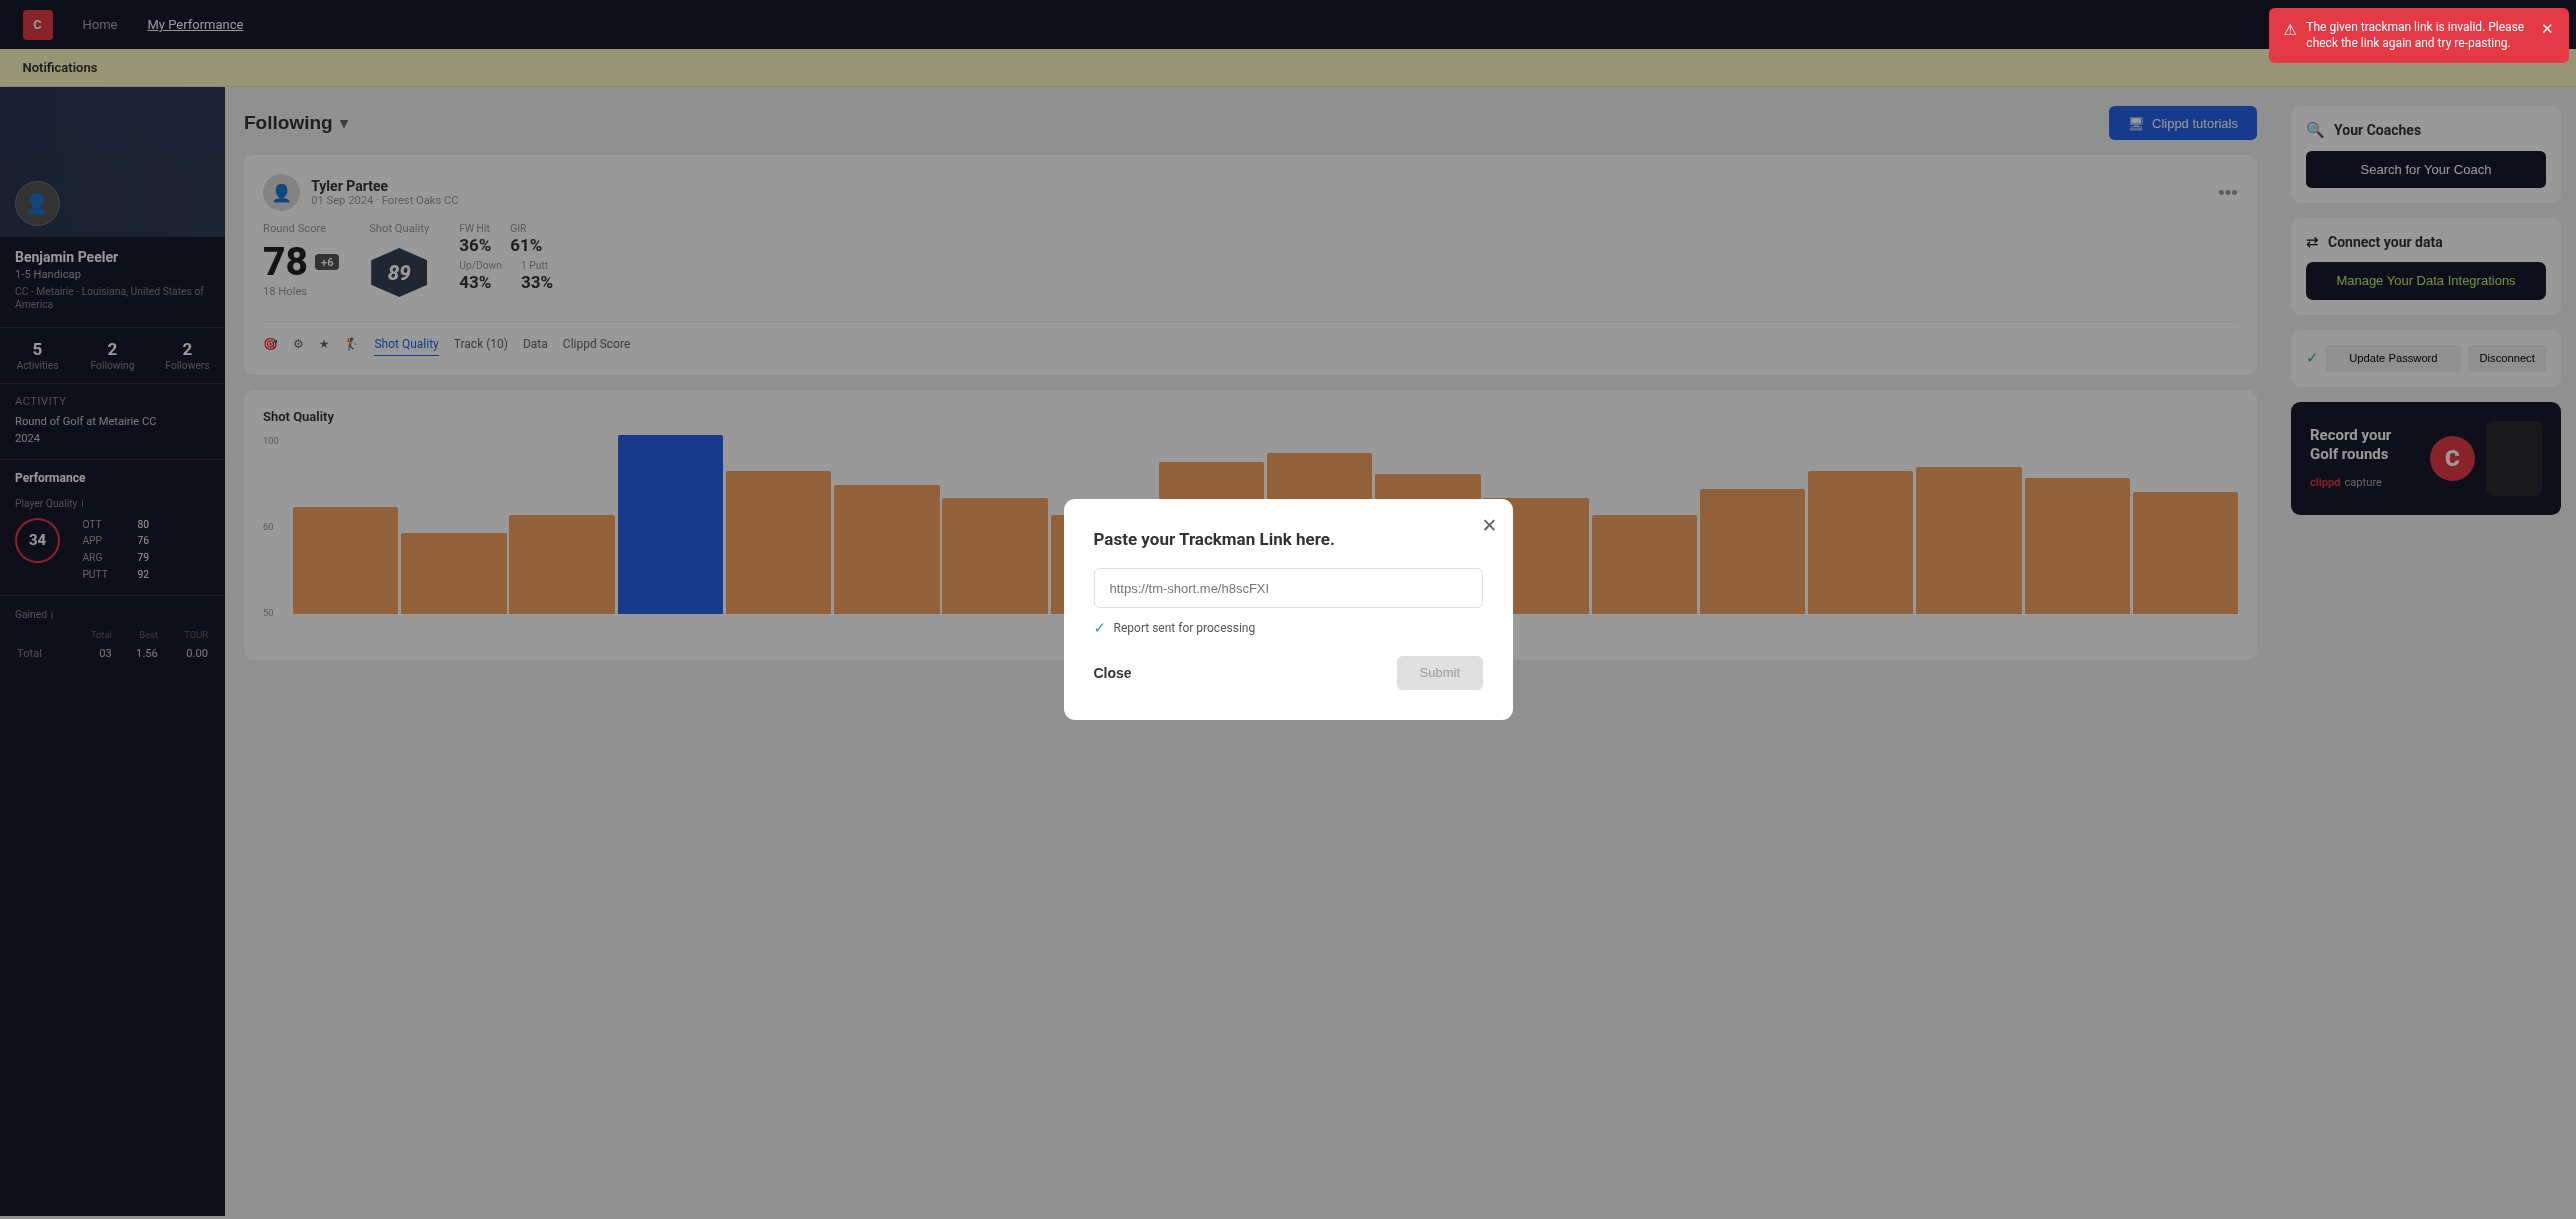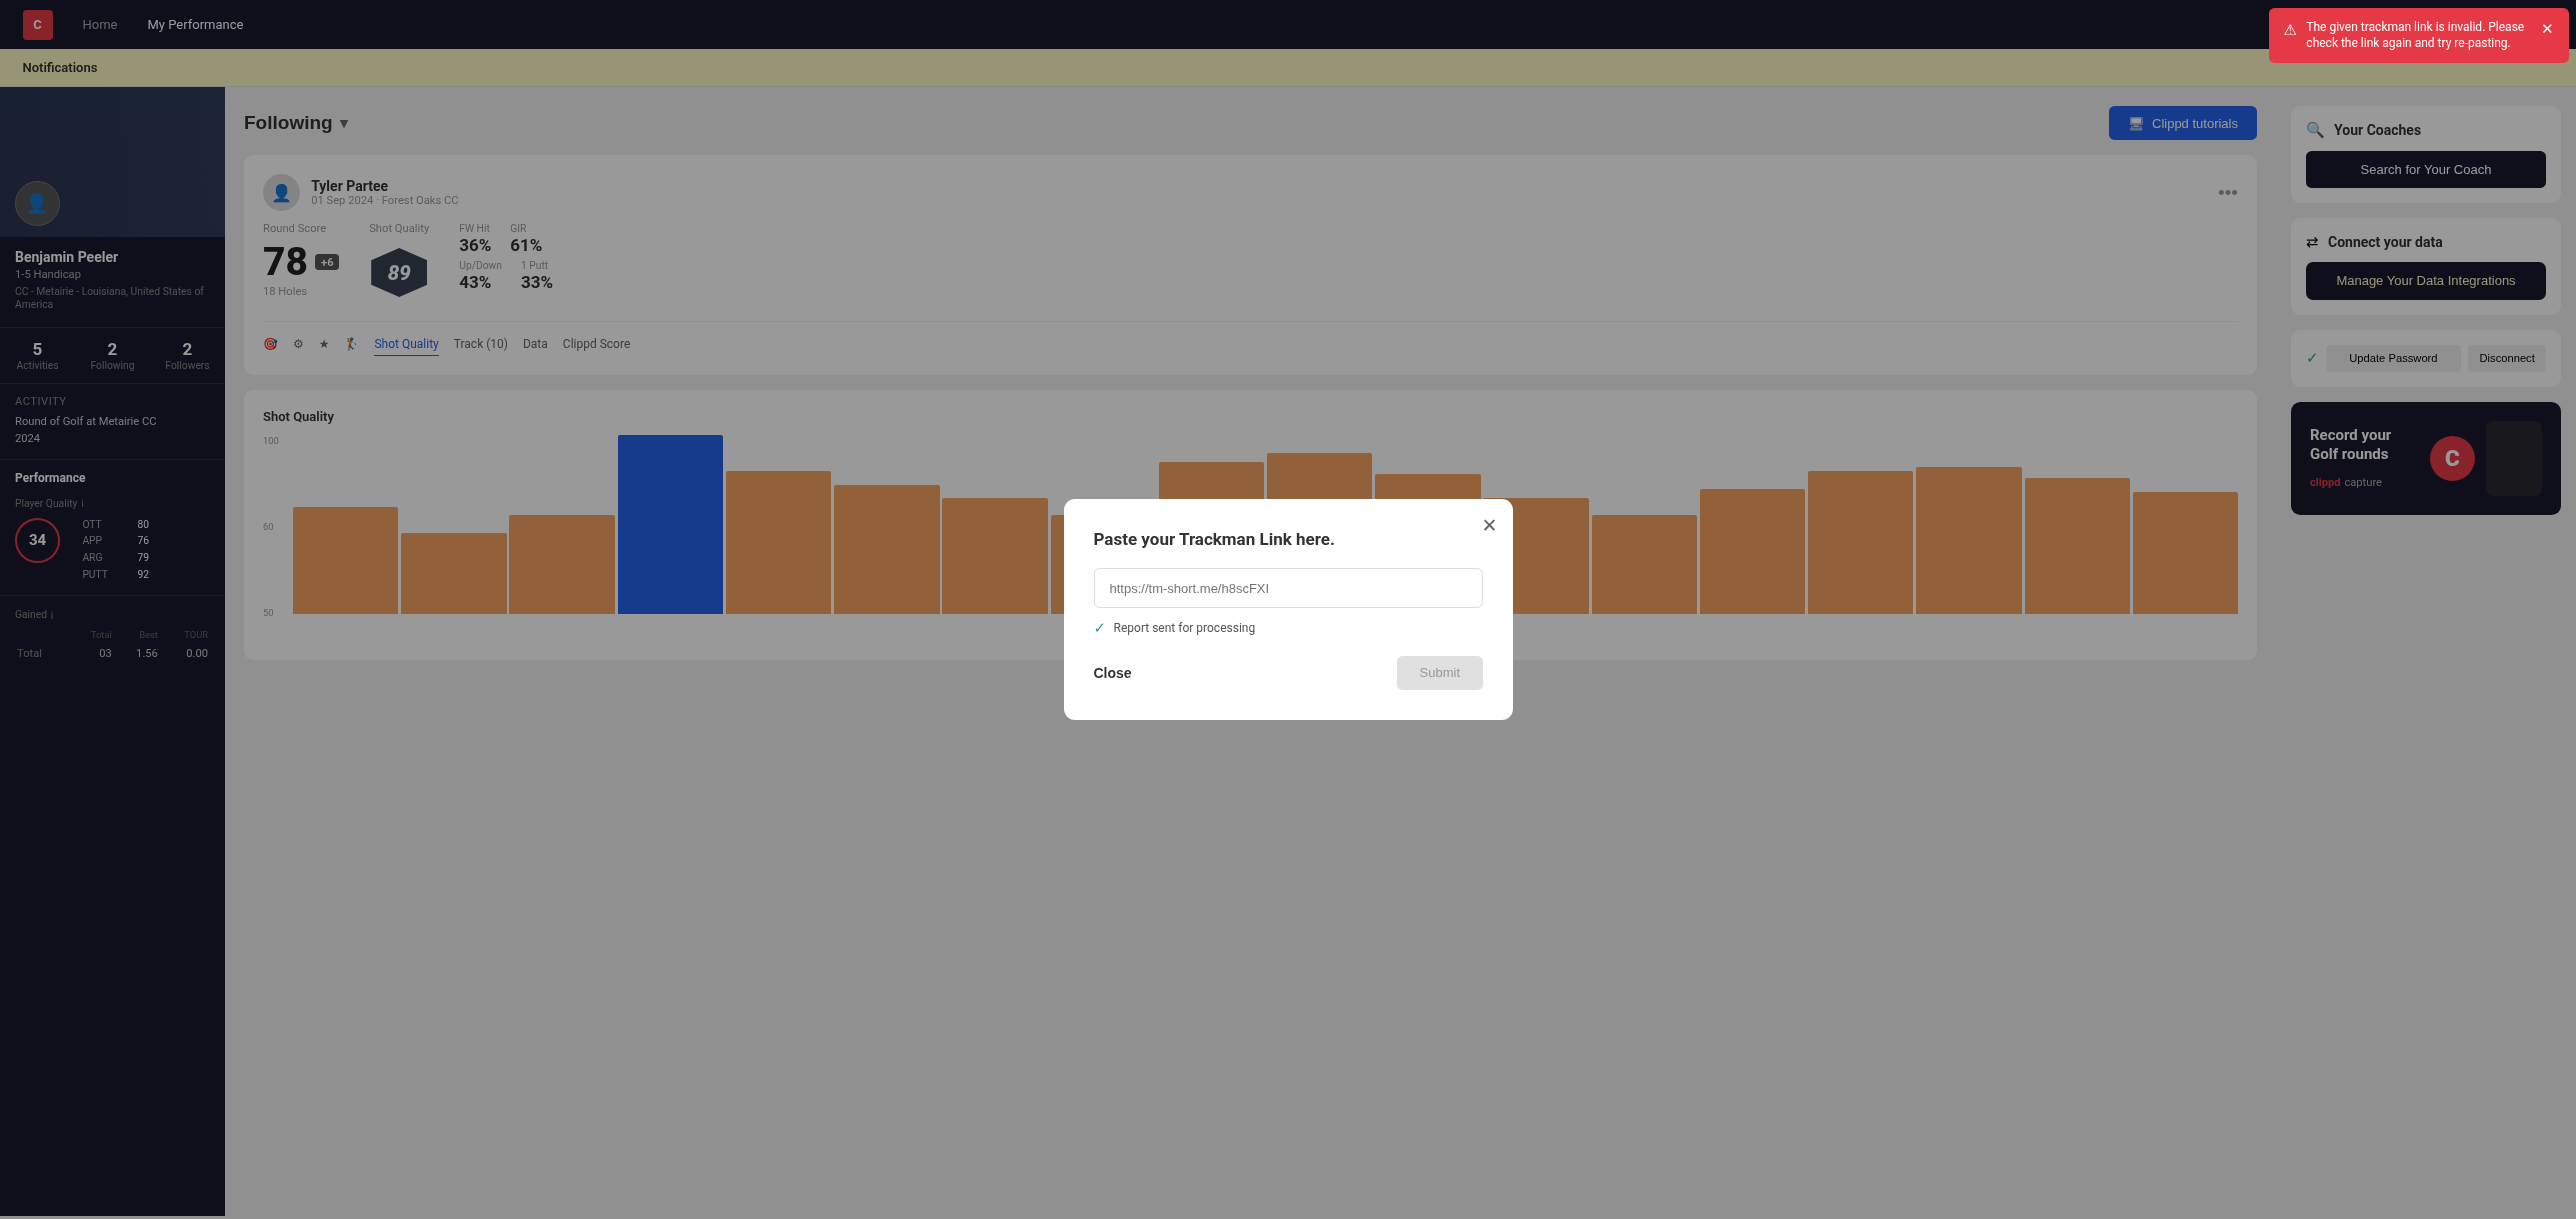--- a/index.html
+++ b/index.html
@@ -23,21 +23,21 @@
       display: flex; align-items: center; justify-content: center;
       color: white; font-weight: bold; font-size: 13px;
       flex-shrink: 0;
     }
     .nav-link {
       color: #aaa;
       font-size: 13px;
       cursor: pointer;
       text-decoration: none;
     }
-    .nav-link.active { color: white; }
+    .nav-link.active { color: white; text-decoration: underline; }
     .nav-spacer { flex: 1; }
     .nav-icons { display: flex; align-items: center; gap: 19px; }
     .nav-icon-btn {
       background: none; border: none;
       color: #ccc; font-size: 17px;
       cursor: pointer;
       display: flex; align-items: center; gap: 3.7px;
     }
     .nav-icon-btn .plus-btn {
       background: #444; border-radius: 50%;
@@ -335,21 +335,21 @@
       margin-bottom: 15px;
     }
     .connect-header {
       display: flex; align-items: center; gap: 9.4px;
       margin-bottom: 11.2px;
     }
     .connect-title { font-size: 14px; font-weight: 700; color: #333; }
     .manage-integrations-btn {
       width: 100%;
       background: #1a1a2e;
-      color: #fef9c3;
+      color: #bef264;
       border: none; border-radius: 7px;
       padding: 11.2px;
       font-size: 13px;
       cursor: pointer;
     }
 
     .arccos-card {
       background: white;
       border-radius: 9.4px;
       padding: 15px;

